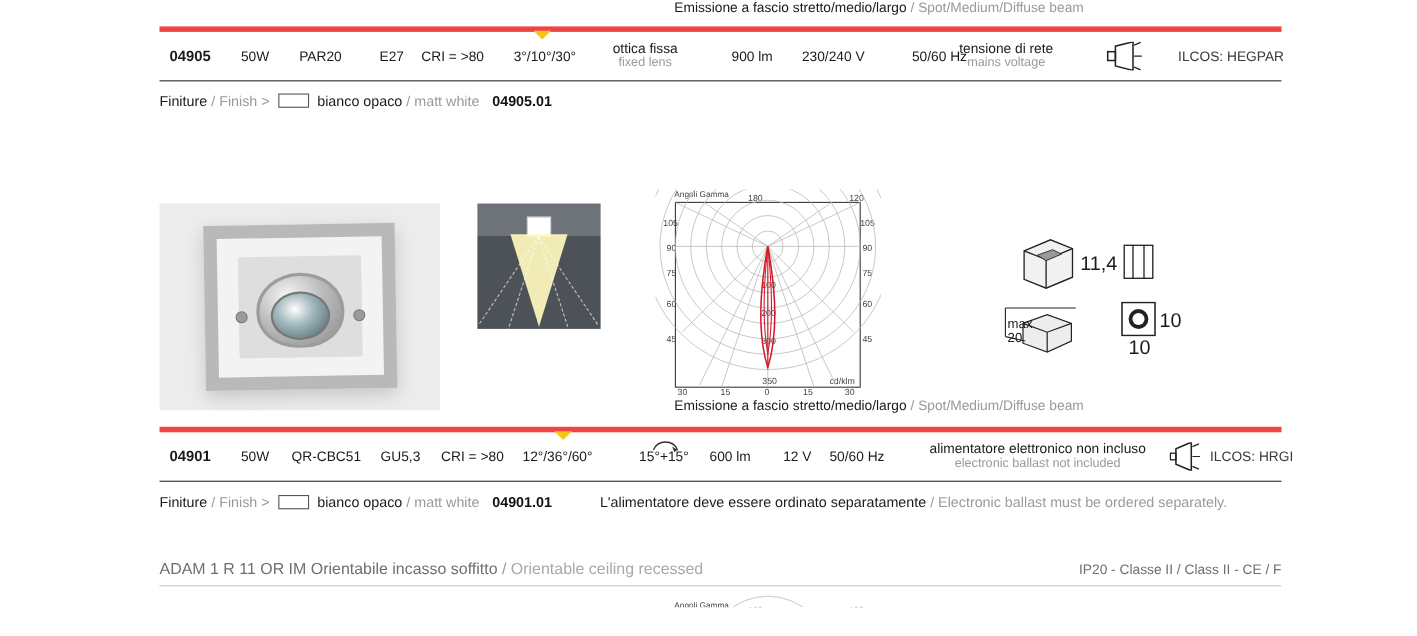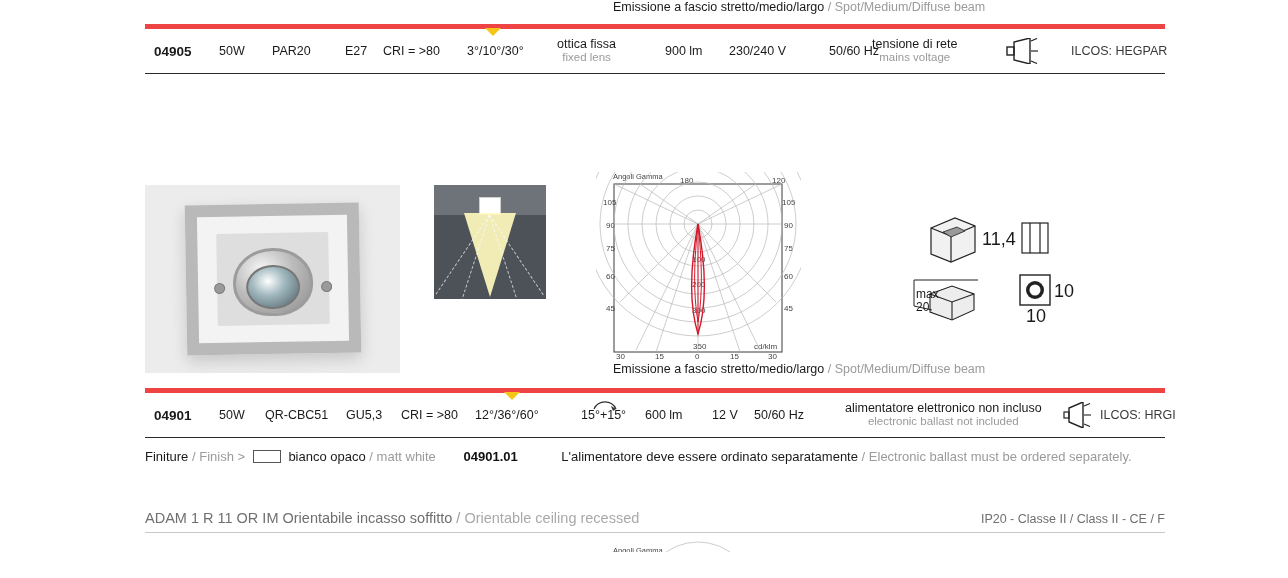--- a/index.html
+++ b/index.html
@@ -262,20 +262,31 @@
       <svg class="cell" style="left:860px; width:34px; height:26px;" viewBox="0 0 34 26">
         <polygon points="9,4 9,22 25,26 25,0" fill="none" stroke="#222" stroke-width="1.4"></polygon>
         <rect x="2" y="9" width="7" height="8" fill="none" stroke="#222" stroke-width="1.4"></rect>
         <line x1="26" y1="3" x2="32" y2="0.5" stroke="#222" stroke-width="1.2"></line>
         <line x1="26" y1="13" x2="33" y2="13" stroke="#222" stroke-width="1.2"></line>
         <line x1="26" y1="23" x2="32" y2="25.5" stroke="#222" stroke-width="1.2"></line>
       </svg>
       <div class="cell" style="left:926px; color:#3a3a3a;">ILCOS: HEGPAR</div>
     </div>
 
+    <div class="finish" style="top:84px;">
+      <span class="it">Finiture</span>
+      <span class="sep">/</span>
+      <span class="en">Finish</span>
+      <span class="en">&gt;</span>
+      <span class="swatch"></span>
+      <span class="it">bianco opaco</span>
+      <span class="sep">/</span>
+      <span class="en">matt white</span>
+      <span class="codeb" style="margin-left:8px;">04905.01</span>
+    </div>
 
 
     <div class="photo" style="left:145px; top:185px; width:255px; height:188px;">
       <div class="frame-outer">
         <div class="frame-inner"></div>
         <div class="lamp-body"></div>
         <div class="lamp-glass"></div>
         <div class="pivot" style="left:16px;"></div>
         <div class="pivot" style="right:16px;"></div>
       </div>
@@ -422,21 +433,21 @@
 
     <div class="finish" style="top:449px;">
       <span class="it">Finiture</span>
       <span class="sep">/</span>
       <span class="en">Finish</span>
       <span class="en">&gt;</span>
       <span class="swatch"></span>
       <span class="it">bianco opaco</span>
       <span class="sep">/</span>
       <span class="en">matt white</span>
-      <span class="codeb" style="margin-left:24px;">04901.01</span>
+      <span class="codeb" style="margin-left:8px;">04901.01</span>
       <span style="margin-left:40px;" class="it">L'alimentatore deve essere ordinato separatamente</span>
       <span class="sep">/</span>
       <span class="en">Electronic ballast must be ordered separately.</span>
     </div>
 
     <div class="sect-head" style="top:510px;">
       <div class="title">
         <span class="it">ADAM 1 R 11 OR IM Orientabile incasso soffitto</span>
         <span class="sep">/</span>
         <span class="en">Orientable ceiling recessed</span>

